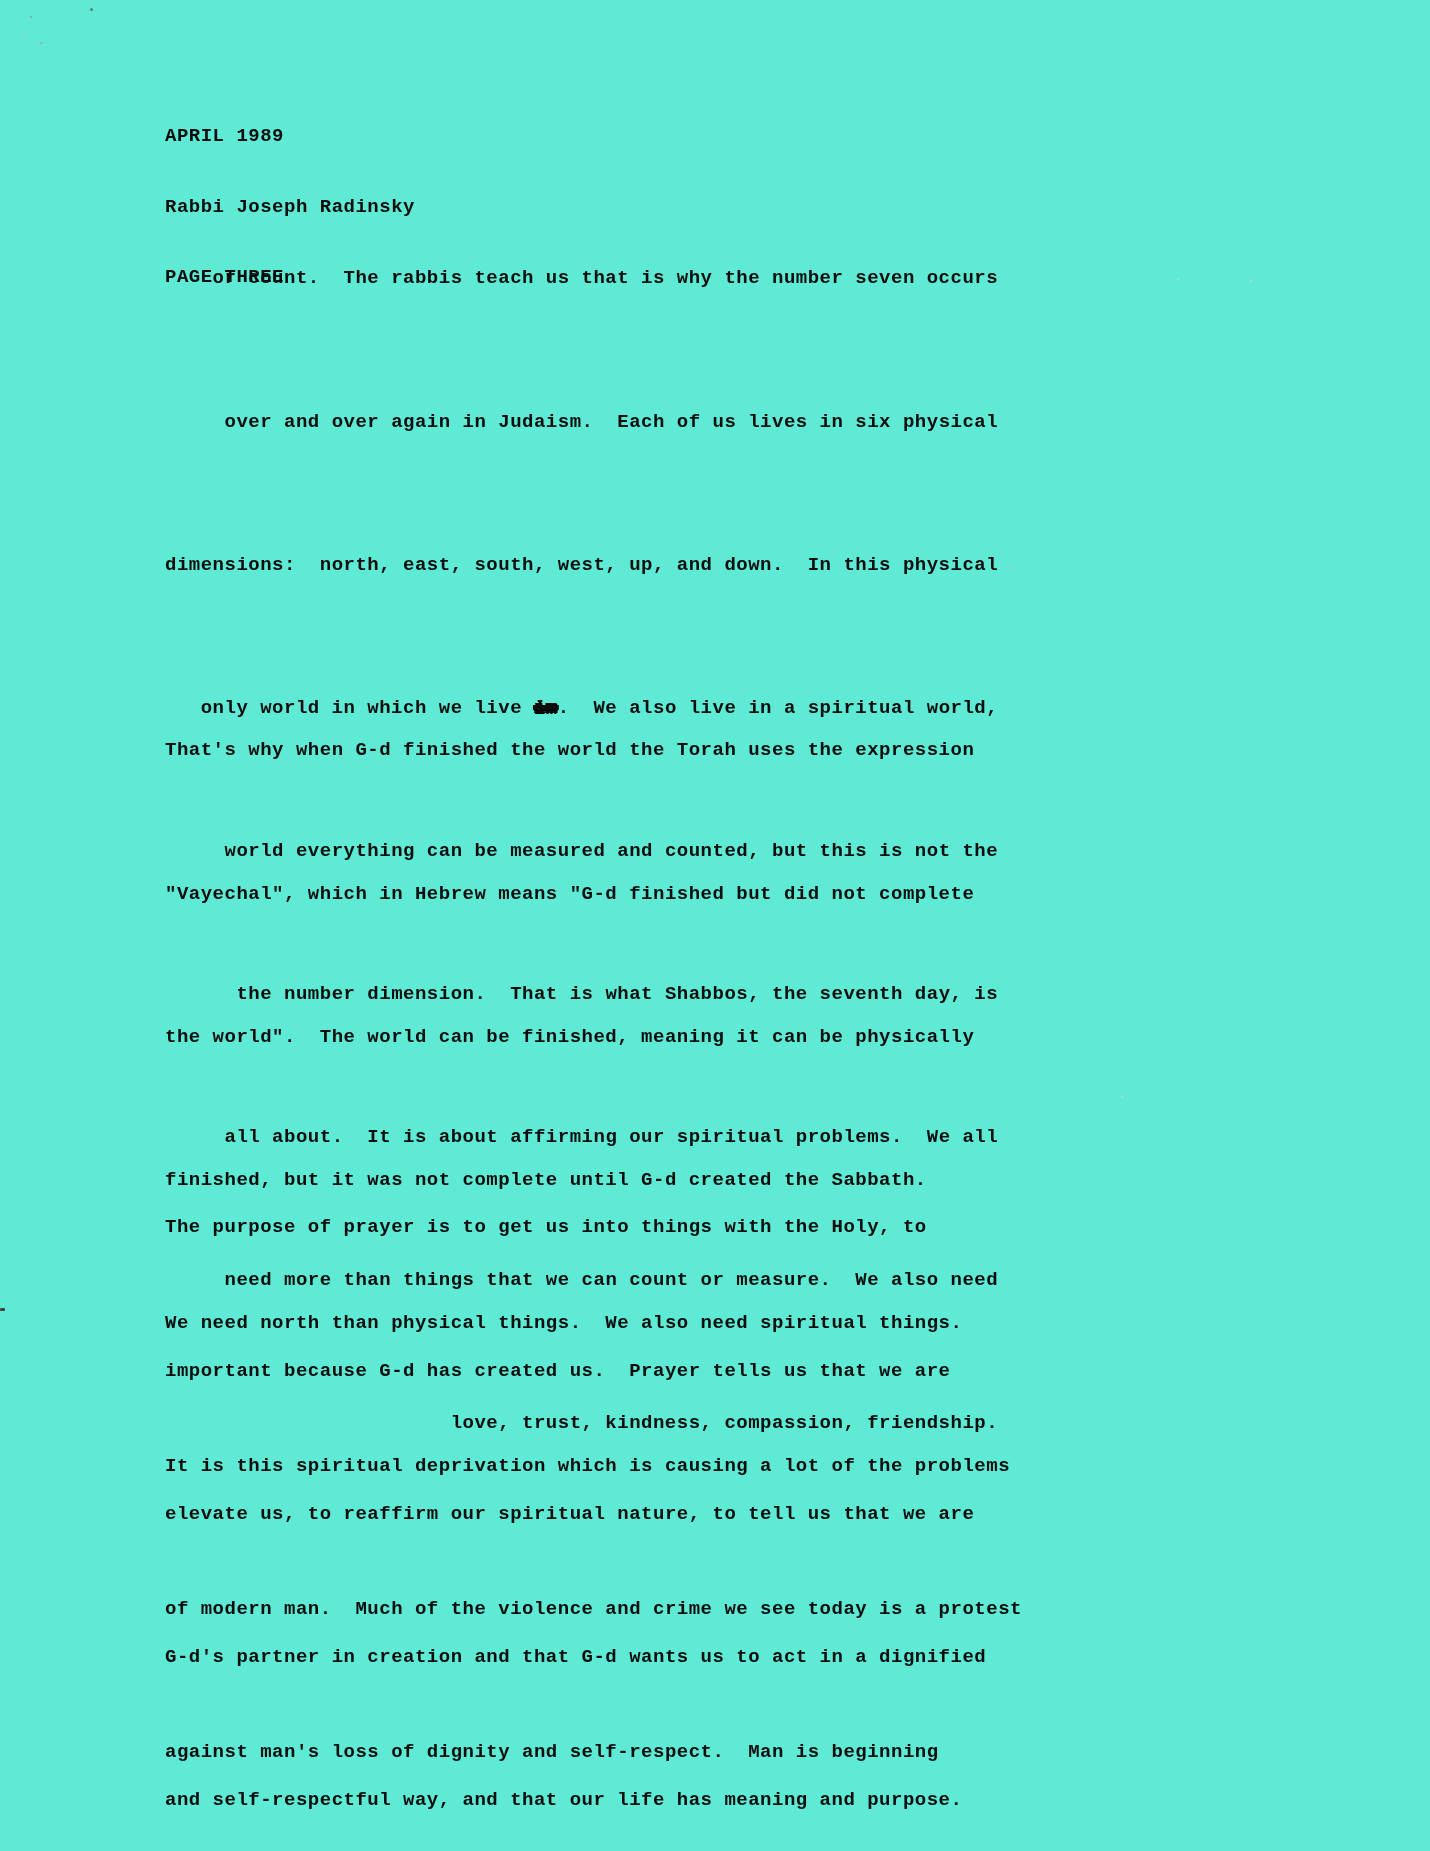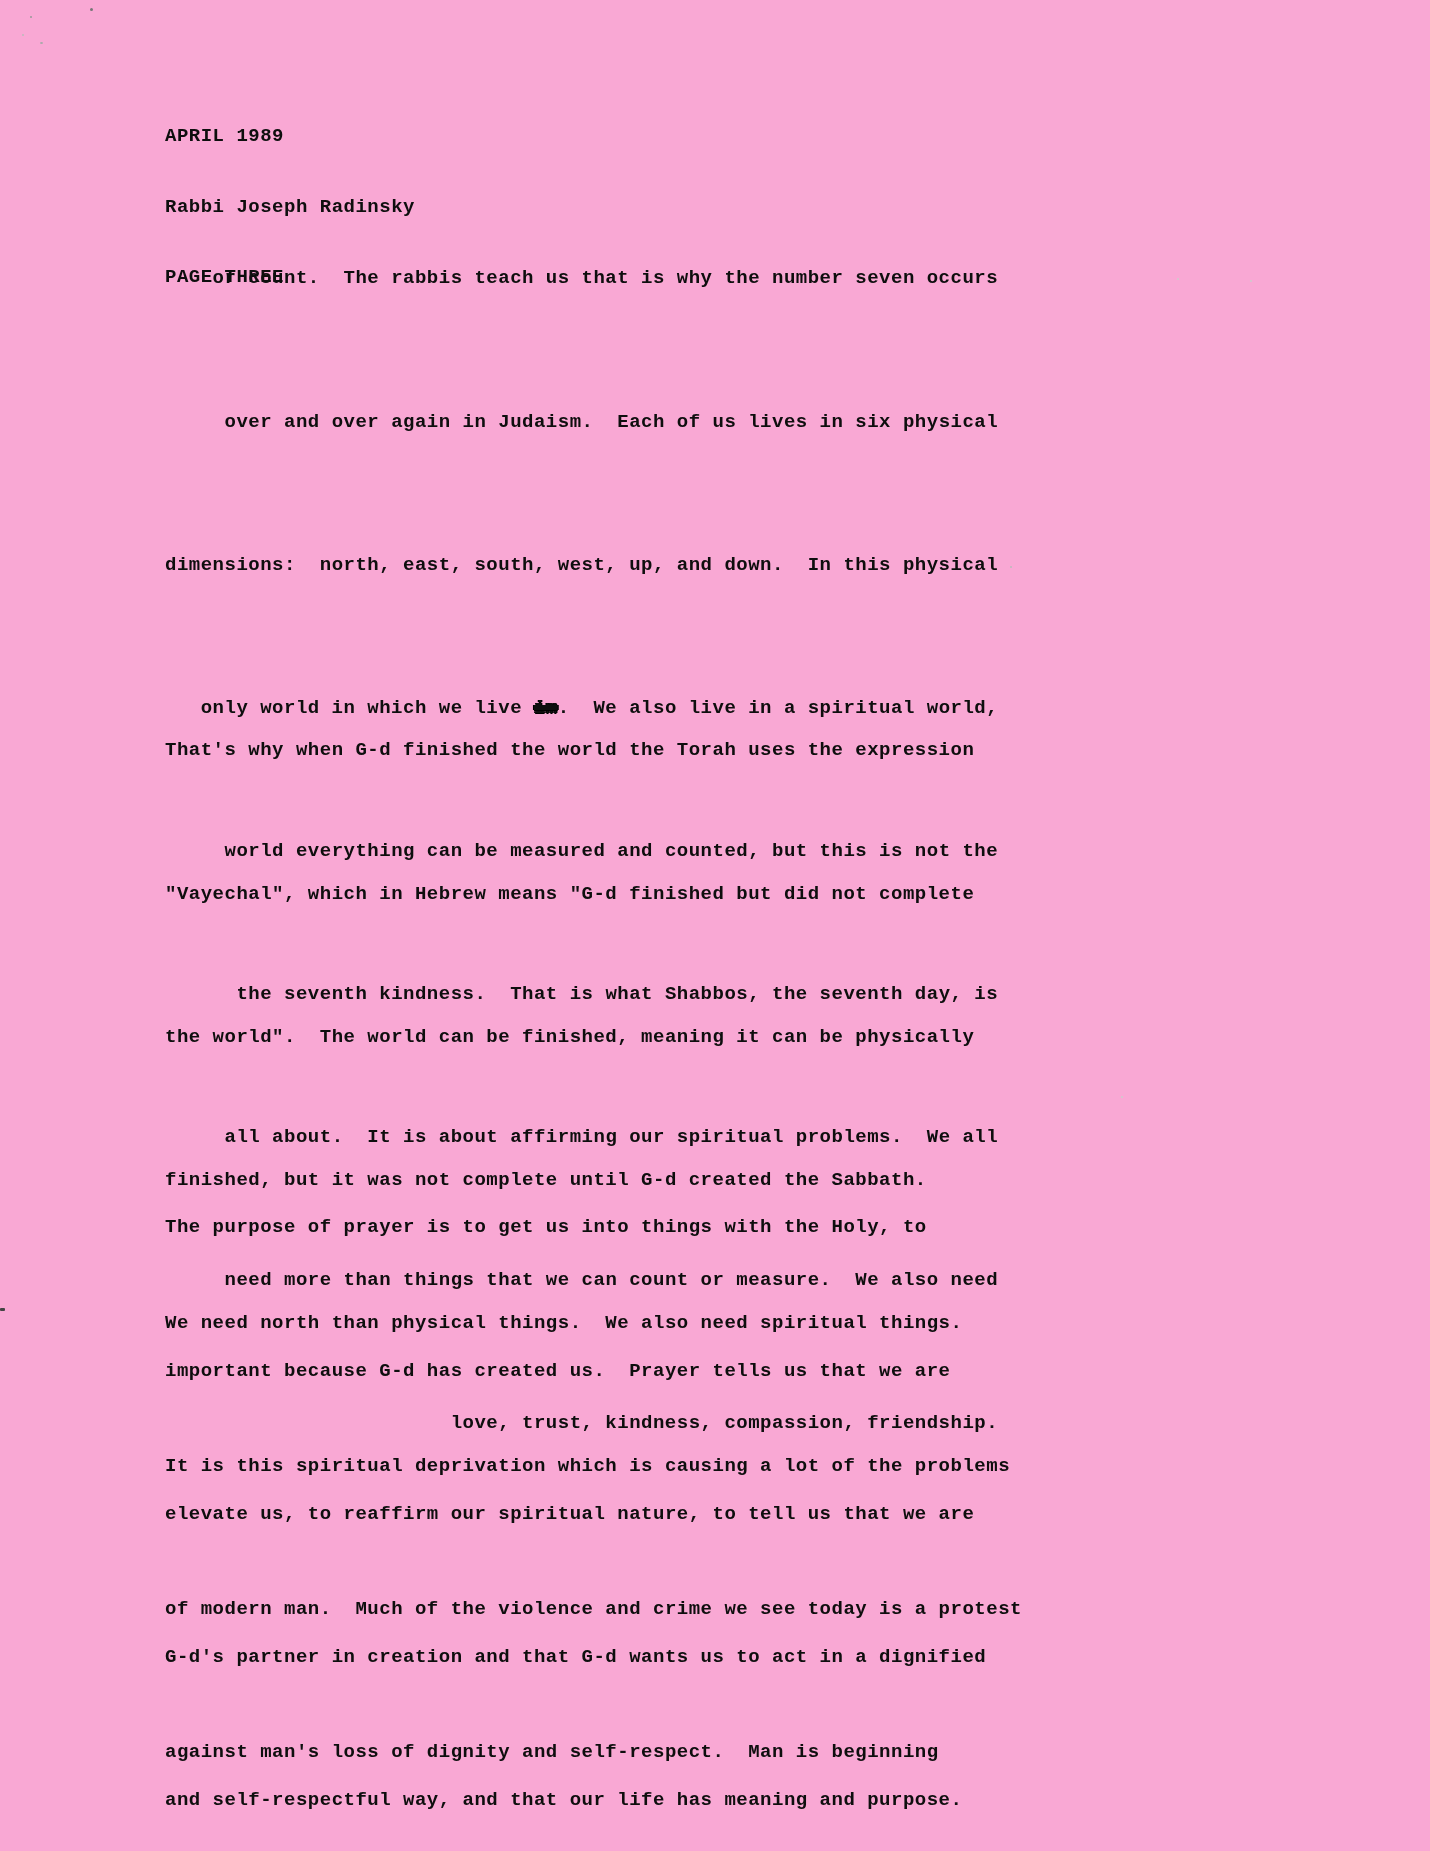--- a/index.html
+++ b/index.html
@@ -1,20 +1,20 @@
 <!DOCTYPE html>
 <html><head>
 <meta charset="utf-8">
 <style>
   html, body { margin: 0; padding: 0; background: #ffffff; }
   .page {
     position: relative;
     width: 1430px;
     height: 1851px;
-    background: #f9a8d4;
+    background: #5eead4;
     font-family: "Liberation Mono", "DejaVu Sans Mono", monospace;
     font-weight: 700;
     color: #0e0e0e;
     overflow: hidden;
   }
   .header {
     position: absolute;
     left: 165px;
     top: 78px;
     font-size: 19px;
@@ -70,21 +70,21 @@
     <div>Rabbi Joseph Radinsky</div>
     <div>PAGE THREE</div>
   </div>
 
   <div class="para para-1">
     <div class="tline">or count.  The rabbis teach us that is why the number seven occurs</div>
     <div class="tline">over and over again in Judaism.  Each of us lives in six physical</div>
     <div class="tline">dimensions:  north, east, south, west, up, and down.  In this physical</div>
     <div class="tline"><span>only world in which we live </span><span class="blotted">im</span><span>.  We also live in a spiritual world,</span></div>
     <div class="tline">world everything can be measured and counted, but this is not the</div>
-    <div class="tline">the seventh kindness.  That is what Shabbos, the seventh day, is</div>
+    <div class="tline">the number dimension.  That is what Shabbos, the seventh day, is</div>
     <div class="tline">all about.  It is about affirming our spiritual problems.  We all</div>
     <div class="tline">need more than things that we can count or measure.  We also need</div>
     <div class="tline">love, trust, kindness, compassion, friendship.</div>
   </div>
 
   <div class="para para-2">
     <div class="tline">That's why when G-d finished the world the Torah uses the expression</div>
     <div class="tline">"Vayechal", which in Hebrew means "G-d finished but did not complete</div>
     <div class="tline">the world".  The world can be finished, meaning it can be physically</div>
     <div class="tline">finished, but it was not complete until G-d created the Sabbath.</div>

